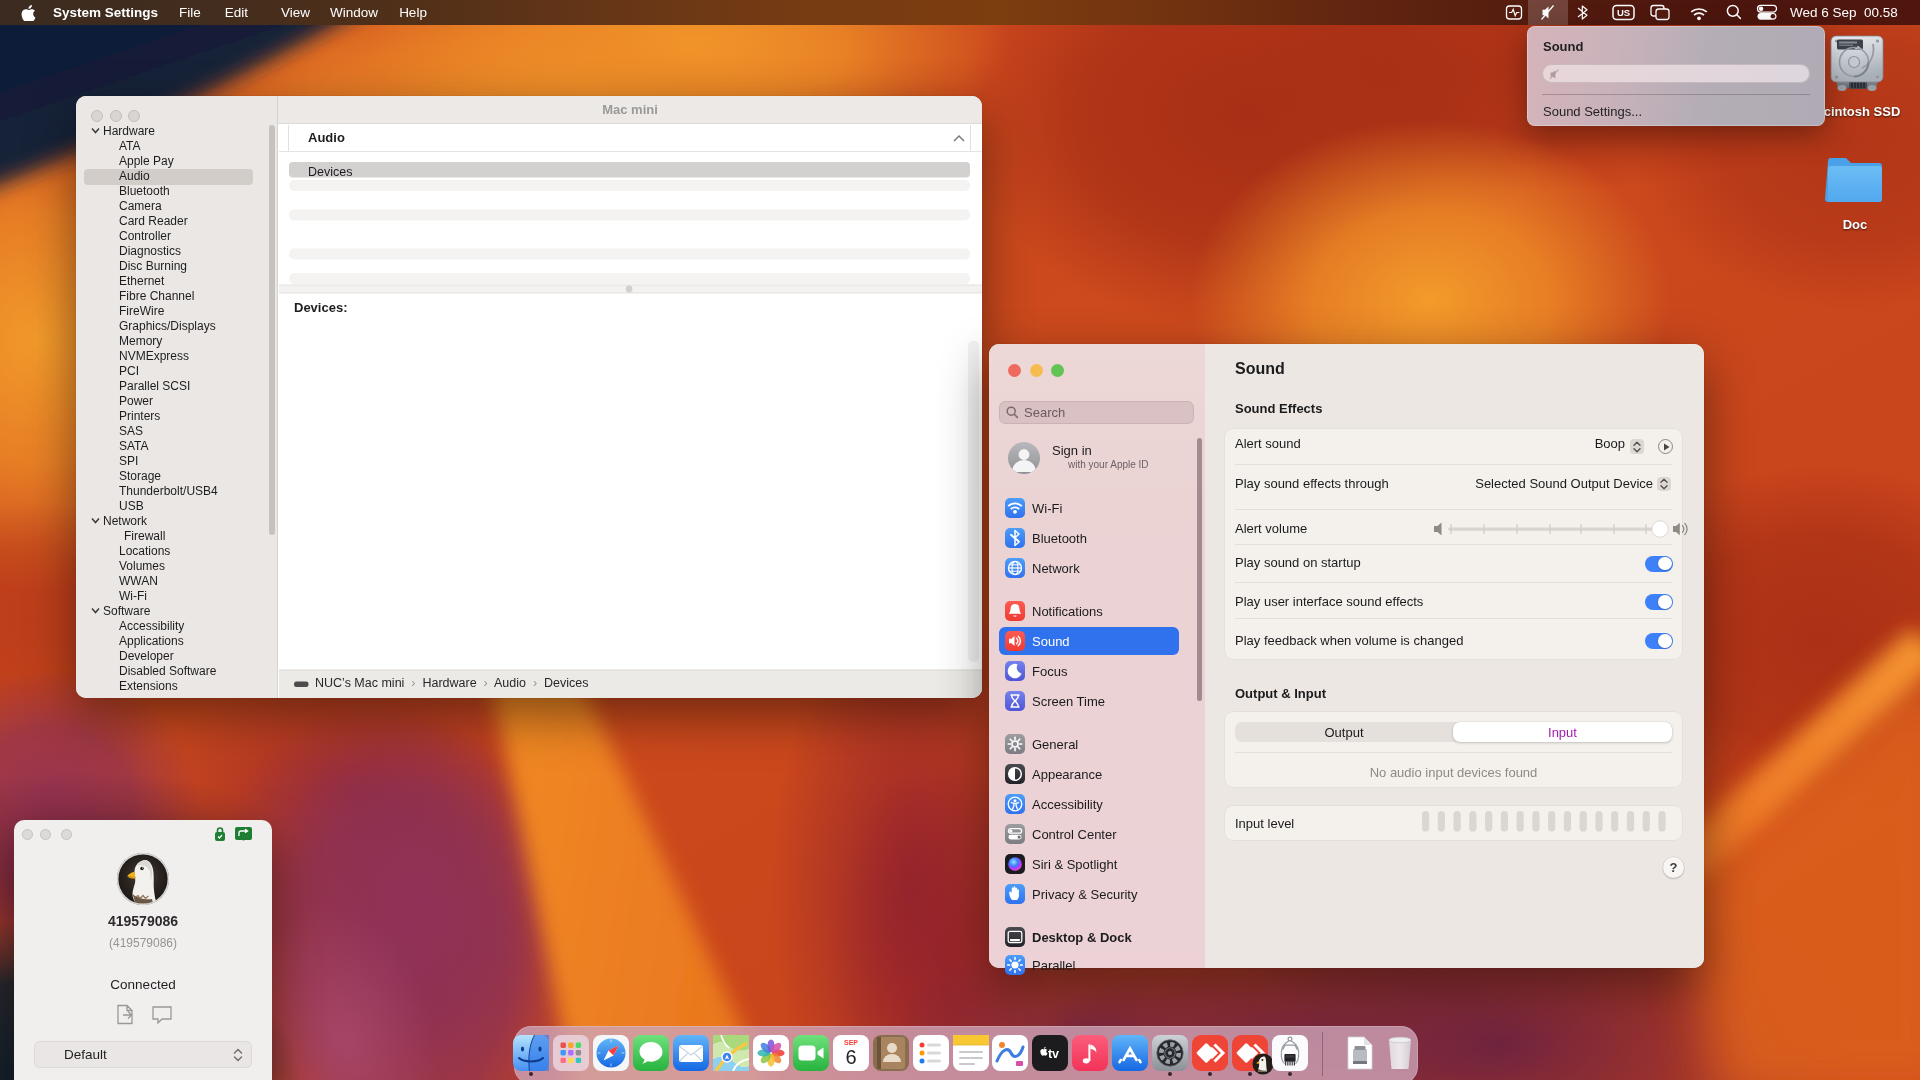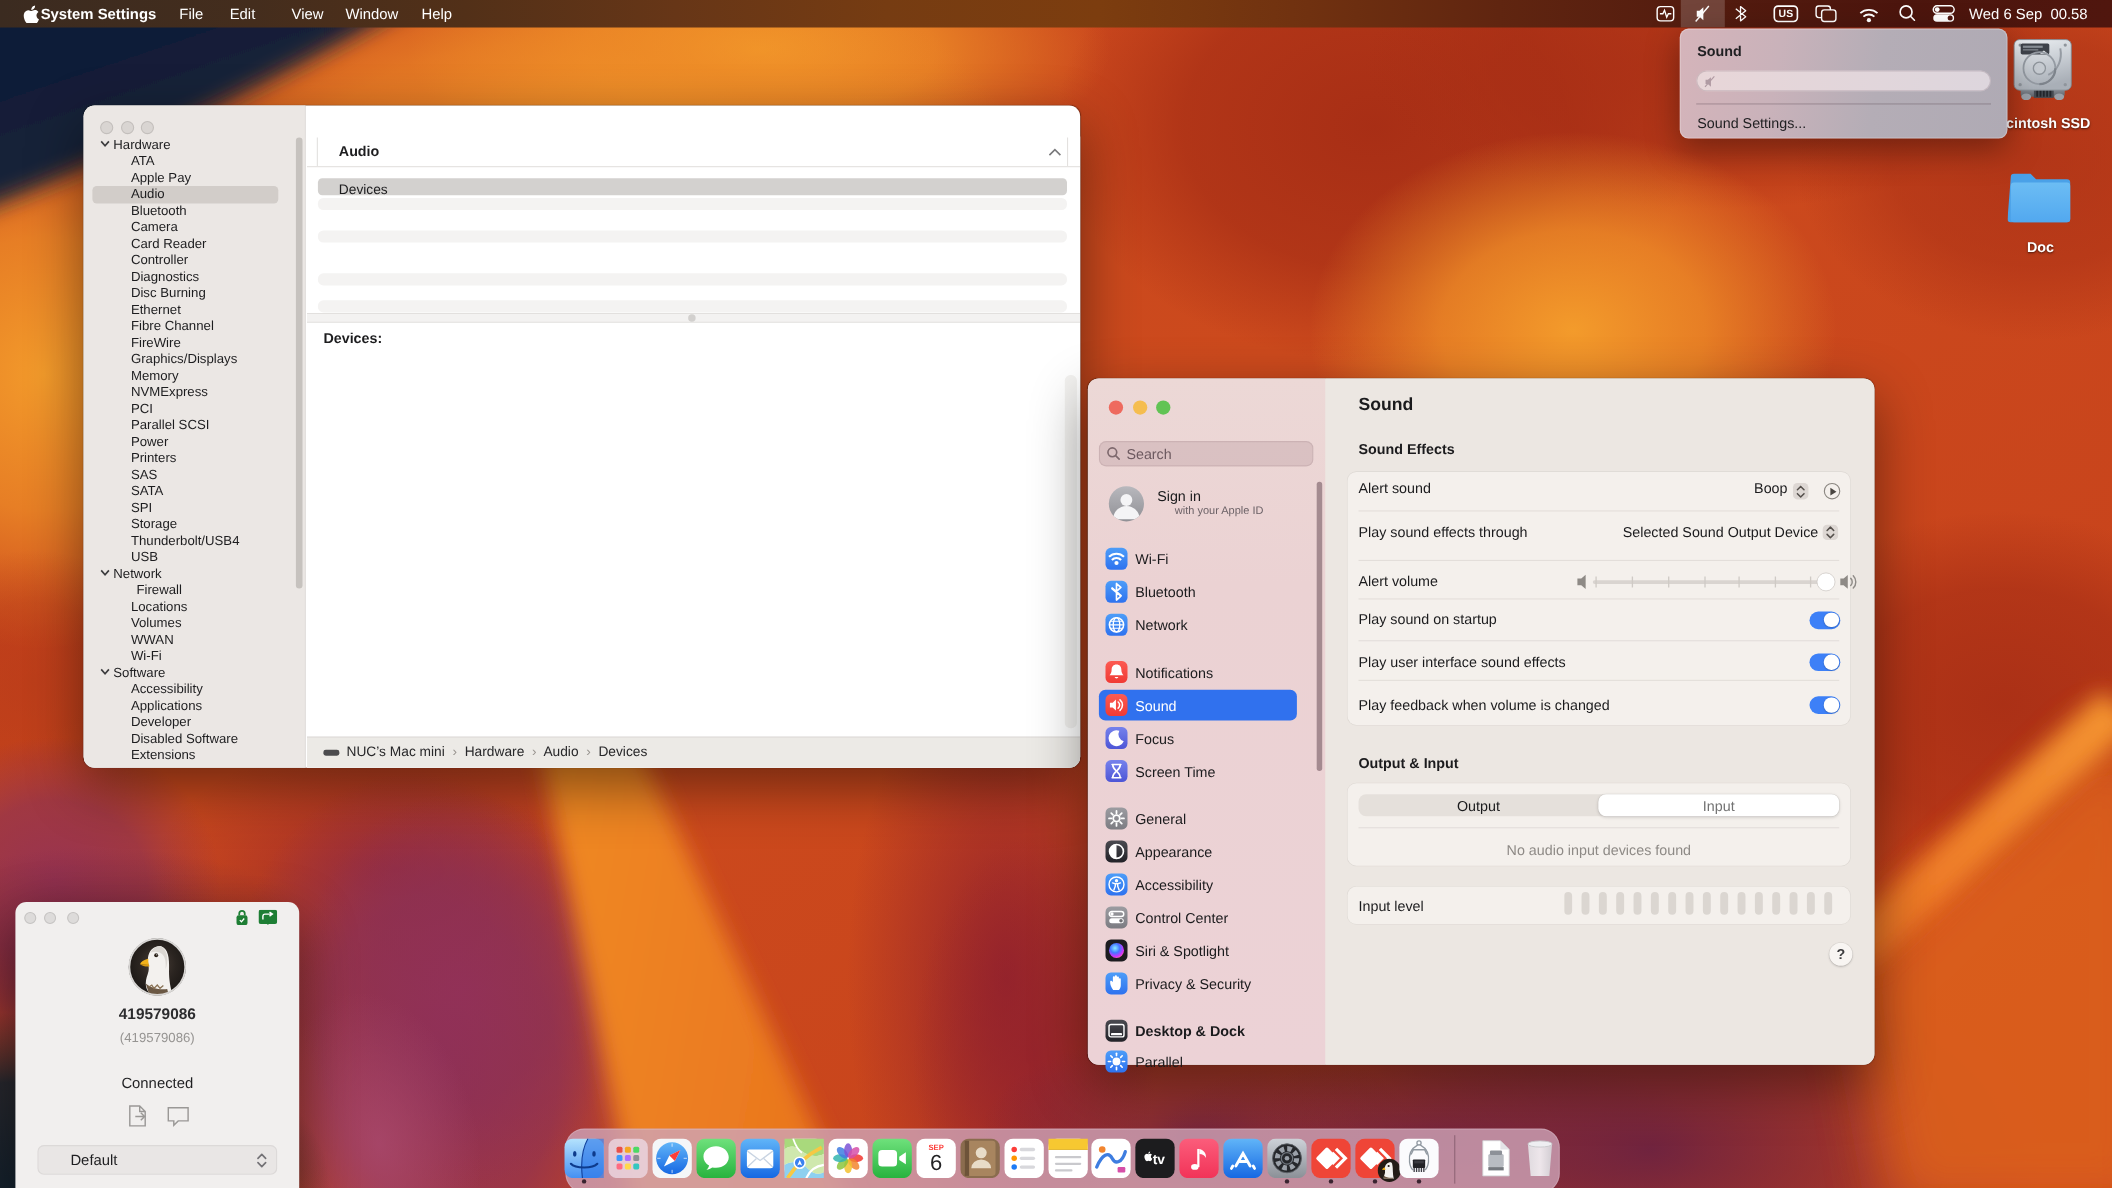--- a/index.html
+++ b/index.html
@@ -137,21 +137,21 @@
   <path d="M 1670 852 L 1912 628 L 1942 658 L 1700 882 Z" fill="url(#ridge)" filter="url(#b10)" opacity="0.9"></path>
 
   <path d="M -30 -30 L 430 -30 C 330 30 140 135 -30 195 Z" fill="url(#corner)" filter="url(#b10)"></path>
 </svg>
 
 <div id="menubar">
   <div class="mb-left">
     <svg width="17" height="17" viewBox="0 0 24 24" style="margin-left:20px;">
       <path fill="#fff" transform="translate(0,1.5)" d="M12.152 6.896c-.948 0-2.415-1.078-3.96-1.04-2.04.027-3.91 1.183-4.961 3.014-2.117 3.675-.546 9.103 1.519 12.09 1.013 1.454 2.208 3.09 3.792 3.03 1.52-.065 2.09-.987 3.935-.987 1.831 0 2.35.987 3.96.948 1.637-.026 2.676-1.48 3.676-2.948 1.156-1.688 1.636-3.325 1.662-3.415-.039-.013-3.182-1.221-3.22-4.857-.026-3.04 2.48-4.494 2.597-4.559-1.429-2.09-3.623-2.324-4.39-2.376-2-.156-3.675 1.09-4.61 1.09zM15.53 3.83c.843-1.012 1.4-2.427 1.245-3.83-1.207.052-2.662.805-3.532 1.818-.78.896-1.454 2.338-1.273 3.714 1.338.104 2.715-.688 3.559-1.702"></path>
     </svg>
-    <span style="font-weight:bold; ">System Settings</span>
+    <span style="font-weight:bold; margin-left:16px;">System Settings</span>
     <span style="margin-left:21px;">File</span>
     <span style="margin-left:24px;">Edit</span>
     <span style="margin-left:33px;">View</span>
     <span style="margin-left:20px;">Window</span>
     <span style="margin-left:21px;">Help</span>
   </div>
   <svg width="300" height="25" viewBox="0 0 300 25" style="position:absolute; left:1490px; top:0;">
 
     <rect x="16.5" y="6" width="15" height="13" rx="3" fill="none" stroke="#fff" stroke-width="1.3"></rect>
     <path d="M19 12.5 l2.7 0 1.5-3.2 2 6.4 1.5-3.2 2.7 0" fill="none" stroke="#fff" stroke-width="1.2"></path>
@@ -285,20 +285,21 @@
     <div class="si-item si-child" style="top:462.5px;">Volumes</div>
     <div class="si-item si-child" style="top:477.5px;">WWAN</div>
     <div class="si-item si-child" style="top:492.5px;">Wi-Fi</div>
     <div class="si-item si-group" style="top:507.5px;">Software</div>
     <div class="si-item si-child" style="top:522.5px;">Accessibility</div>
     <div class="si-item si-child" style="top:537.5px;">Applications</div>
     <div class="si-item si-child" style="top:552.5px;">Developer</div>
     <div class="si-item si-child" style="top:567.5px;">Disabled Software</div>
     <div class="si-item si-child" style="top:582.5px;">Extensions</div>
   </div>
+  <div id="si-title">Mac mini</div>
   <div class="tl" style="left:15px; top:14px; background:#d9d5d2; border:1px solid #c3bfbc;"></div>
   <div class="tl" style="left:34px; top:14px; background:#d9d5d2; border:1px solid #c3bfbc;"></div>
   <div class="tl" style="left:52px; top:14px; background:#d9d5d2; border:1px solid #c3bfbc;"></div>
   <div id="si-main">
     <div style="position:absolute; left:29px; top:6px; font-size:13px; font-weight:bold; color:#1d1d1f;">Audio</div>
     <svg width="703" height="574" style="position:absolute; left:0; top:0;">
       <line x1="9.5" y1="1" x2="9.5" y2="27" stroke="#e3e1df" stroke-width="1"></line>
       <line x1="691.5" y1="1" x2="691.5" y2="27" stroke="#e3e1df" stroke-width="1"></line>
       <line x1="0" y1="27.5" x2="703" y2="27.5" stroke="#e6e4e2" stroke-width="1"></line>
       <path d="M675 17 l5 -5 5 5" fill="none" stroke="#7a7a7c" stroke-width="1.5"></path>
@@ -575,21 +576,21 @@
       <div style="position:absolute; right:1.3px; top:1.3px; width:13.4px; height:13.4px; border-radius:50%; background:#fff; box-shadow:0 0.5px 1.5px rgba(0,0,0,.3);"></div>
     </div>
     <div style="position:absolute; left:440px; top:289px; width:28px; height:16px; border-radius:8px; background:#3d80f7;">
       <div style="position:absolute; right:1.3px; top:1.3px; width:13.4px; height:13.4px; border-radius:50%; background:#fff; box-shadow:0 0.5px 1.5px rgba(0,0,0,.3);"></div>
     </div>
     <div style="position:absolute; left:30px; top:342px; font-size:13px; font-weight:bold; color:#1b1b1d;">Output &amp; Input</div>
     <div style="position:absolute; left:20px; top:368px; width:457px; height:75px; background:#f4f0ec; border-radius:8px; box-shadow:0 0 0 0.5px #ddd8d3;"></div>
     <div style="position:absolute; left:30px; top:378px; width:437px; height:20px; border-radius:7px; background:#e5e0db;"></div>
     <div style="position:absolute; left:248px; top:378px; width:219px; height:20px; border-radius:7px; background:#fff; box-shadow:0 1px 3px rgba(0,0,0,.18), 0 0 0 0.5px rgba(0,0,0,.06);"></div>
     <div style="position:absolute; left:30px; top:381px; width:218px; height:14px; text-align:center; font-size:13px; color:#1b1b1d;">Output</div>
-    <div style="position:absolute; left:248px; top:381px; width:219px; height:14px; text-align:center; font-size:13px; color:#737373;">Input</div>
+    <div style="position:absolute; left:248px; top:381px; width:219px; height:14px; text-align:center; font-size:13px; color:#a21caf;">Input</div>
     <div style="position:absolute; left:30px; top:408px; width:437px; height:1px; background:#e3deda;"></div>
     <div style="position:absolute; left:30px; top:421px; width:437px; height:16px; text-align:center; font-size:13px; color:#8e8a86;">No audio input devices found</div>
     <div style="position:absolute; left:20px; top:462px; width:457px; height:34px; background:#f4f0ec; border-radius:8px; box-shadow:0 0 0 0.5px #ddd8d3;"></div>
     <div style="position:absolute; left:30px; top:472px; font-size:13px; color:#1b1b1d;">Input level</div>
     <svg width="252" height="21" viewBox="0 0 252 21" style="position:absolute; left:217px; top:467px;">
         <rect x="0.00" y="0" width="7.2" height="20.5" rx="3.6" fill="#dbd6d1"></rect>
         <rect x="15.76" y="0" width="7.2" height="20.5" rx="3.6" fill="#dbd6d1"></rect>
         <rect x="31.52" y="0" width="7.2" height="20.5" rx="3.6" fill="#dbd6d1"></rect>
         <rect x="47.28" y="0" width="7.2" height="20.5" rx="3.6" fill="#dbd6d1"></rect>
         <rect x="63.04" y="0" width="7.2" height="20.5" rx="3.6" fill="#dbd6d1"></rect>

